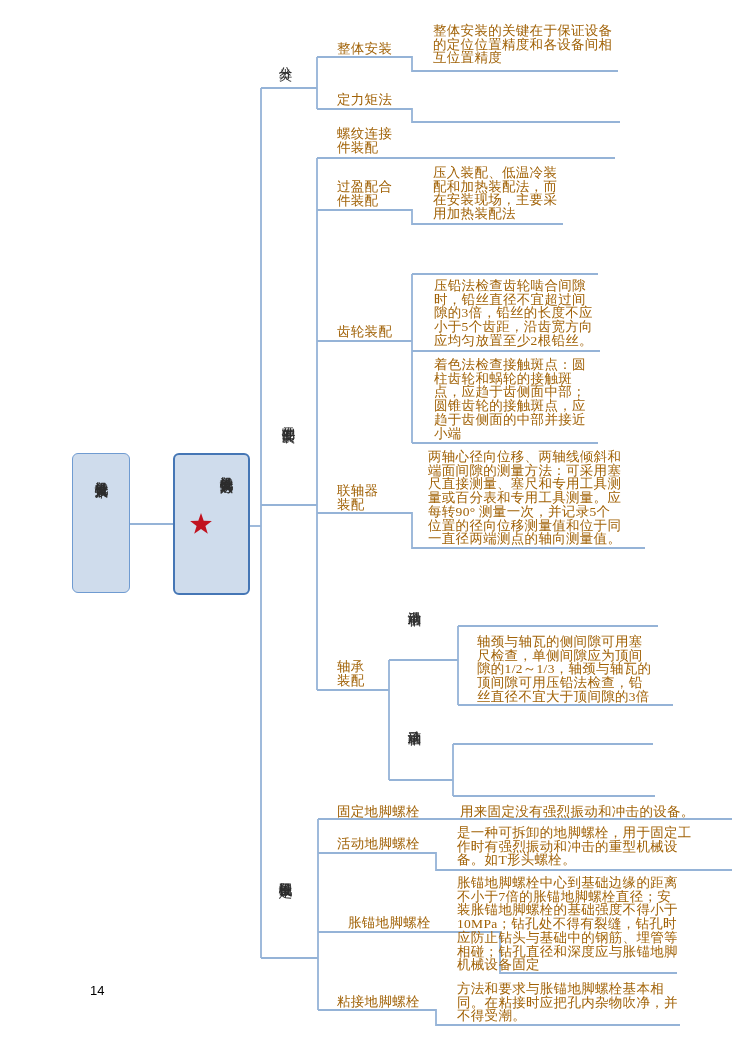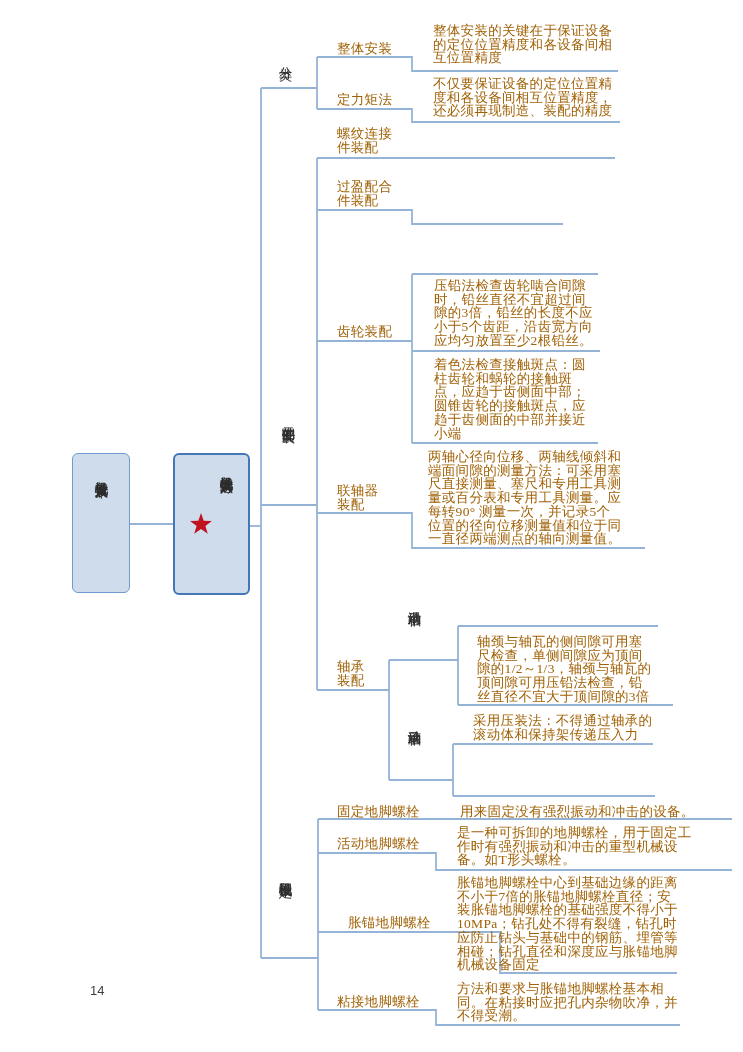--- a/index.html
+++ b/index.html
@@ -10,21 +10,21 @@
      white-space:pre-line;color:#a16207;}
   .v{position:absolute;z-index:2;font-size:13.5px;line-height:14px;letter-spacing:.5px;
      writing-mode:vertical-rl;text-orientation:upright;color:#2d2d2d;}
   .box{position:absolute;z-index:1;background:#cfdcec;border-radius:6px;box-sizing:border-box;}
   #root-box{left:72px;top:453px;width:58px;height:140px;border:1.4px solid #6f9bd1;}
   #topic-box{left:173px;top:453px;width:77px;height:142px;border:2.6px solid #4576b5;}
   #root-box .v{left:21px;top:16px;}
   #topic-box .v{left:44px;top:10px;}
   #star{position:absolute;left:0;top:0;z-index:3;overflow:visible;}
   #page-num{position:absolute;left:90px;top:983px;z-index:2;
-            font-family:"Liberation Sans","DejaVu Sans",sans-serif;font-size:13px;color:#404040;}
+            font-family:"Liberation Sans","DejaVu Sans",sans-serif;font-size:13px;color:#000000;}
 </style>
 </head>
 <body>
 
 <div id="page">
 
   <svg id="wires" width="743" height="1052">
     <g fill="none" stroke-width="1.8" stroke="#95b3d7">
       <polyline points="130,524 173,524"></polyline>
       <polyline points="250,526 261,526"></polyline>
@@ -72,31 +72,32 @@
   <svg id="star" width="743" height="1052">
     <polygon points="201,513 203.7,520.8 211.9,521 205.4,525.9 207.8,533.8 201,529.1 194.2,533.8 196.6,525.9 190.1,521 198.3,520.8" fill="#c1121f"></polygon>
   </svg>
 
   <div class="v" style="left:278px;top:56px">分类</div>
   <div class="t" style="left:337px;top:42px">整体安装</div>
   <div class="t" style="left:433px;top:24px">整体安装的关键在于保证设备
 的定位位置精度和各设备间相
 互位置精度</div>
   <div class="t" style="left:337px;top:93px">定力矩法</div>
-  <div class="t" style="left:433px;top:77px">不仅要保证设备的定位位置精
-度和各设备间相互位置精度，
-还必须再现制造、装配的精度</div>
 
   <div class="v" style="left:281px;top:416px">零部件的安装</div>
 
   <div class="t" style="left:337px;top:127px">螺纹连接
 件装配</div>
 
   <div class="t" style="left:337px;top:180px">过盈配合
 件装配</div>
+  <div class="t" style="left:433px;top:166px">压入装配、低温冷装
+配和加热装配法，而
+在安装现场，主要采
+用加热装配法</div>
 
   <div class="t" style="left:337px;top:325px">齿轮装配</div>
   <div class="t" style="left:434px;top:279px">压铅法检查齿轮啮合间隙
 时，铅丝直径不宜超过间
 隙的3倍，铅丝的长度不应
 小于5个齿距，沿齿宽方向
 应均匀放置至少2根铅丝。</div>
   <div class="t" style="left:434px;top:358px">着色法检查接触斑点：圆
 柱齿轮和蜗轮的接触斑
 点，应趋于齿侧面中部；
@@ -118,22 +119,20 @@
 装配</div>
 
   <div class="v" style="left:407px;top:601px">滑动轴承</div>
   <div class="t" style="left:477px;top:635px">轴颈与轴瓦的侧间隙可用塞
 尺检查，单侧间隙应为顶间
 隙的1/2～1/3，轴颈与轴瓦的
 顶间隙可用压铅法检查，铅
 丝直径不宜大于顶间隙的3倍</div>
 
   <div class="v" style="left:407px;top:720px">滚动轴承</div>
-  <div class="t" style="left:473px;top:714px">采用压装法：不得通过轴承的
-滚动体和保持架传递压入力</div>
 
   <div class="v" style="left:278px;top:871px">机械设备固定</div>
 
   <div class="t" style="left:337px;top:805px">固定地脚螺栓</div>
   <div class="t" style="left:460px;top:805px">用来固定没有强烈振动和冲击的设备。</div>
 
   <div class="t" style="left:337px;top:837px">活动地脚螺栓</div>
   <div class="t" style="left:457px;top:826px">是一种可拆卸的地脚螺栓，用于固定工
 作时有强烈振动和冲击的重型机械设
 备。如T形头螺栓。</div>

